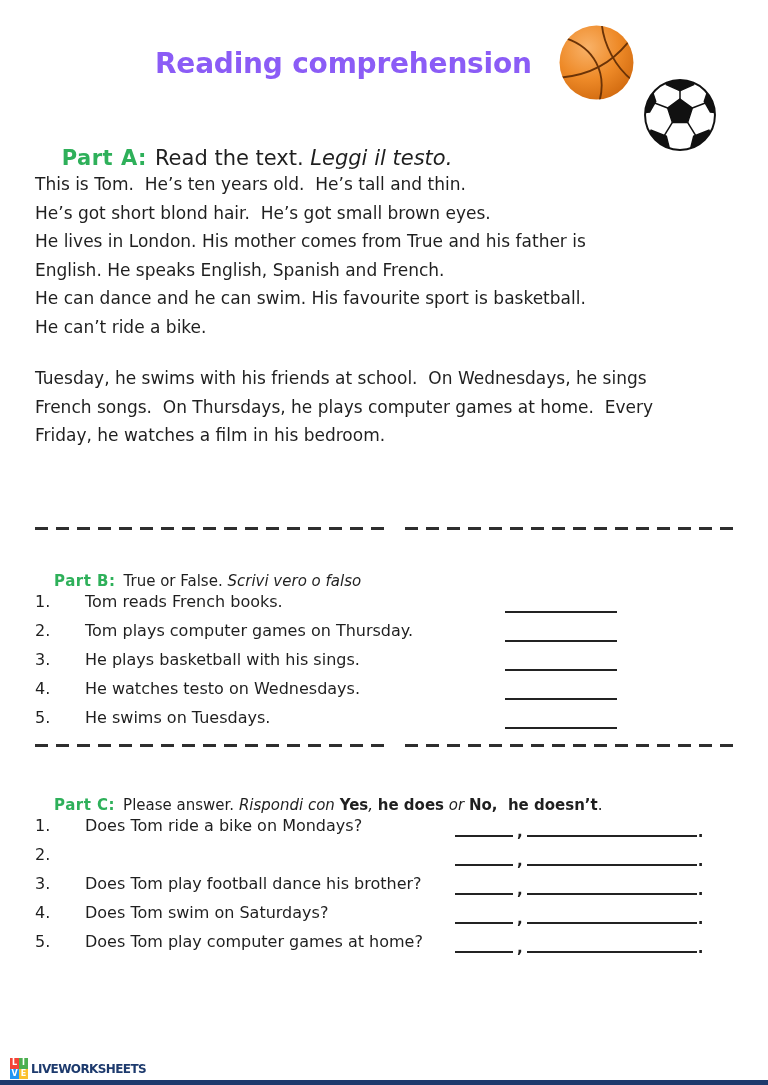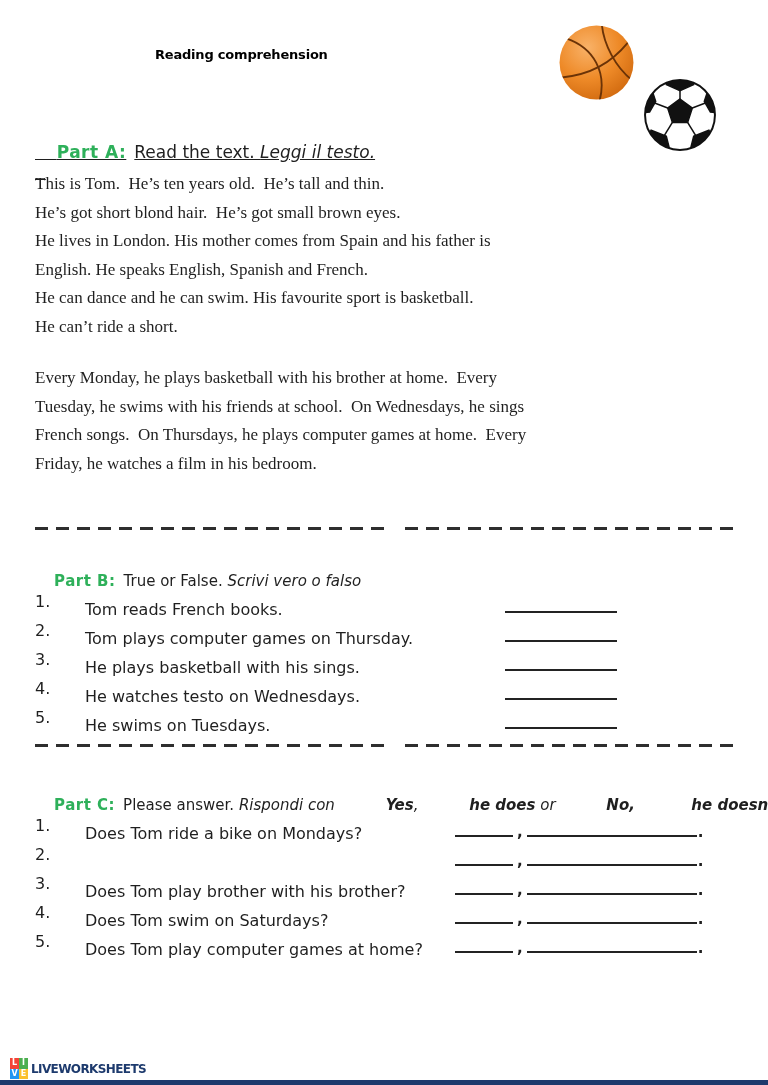--- a/index.html
+++ b/index.html
@@ -7,76 +7,76 @@
     position:relative;
     width:768px;height:1085px;
     background:#ffffff;
     font-family:"DejaVu Sans", sans-serif;
     color:#1f1f1f;
     overflow:hidden;
   }
   
   .title{
     position:absolute;top:47px;left:155px;
-    font-size:13px;font-weight:bold;letter-spacing:-0.2px;
-    color:#000000;white-space:pre;
+    font-size:28px;font-weight:bold;letter-spacing:-0.2px;
+    color:#8b5cf6;white-space:pre;
   }
   
   .ball{position:absolute;}
   .basketball{top:24px;left:558px;width:77px;height:77px;}
   .soccer{top:77px;left:642px;width:76px;height:76px;}
   
   .part-header{
     position:absolute;left:35px;
     font-size:15px;white-space:pre;
   }
   .part-header .label{color:#2eb05a;font-weight:bold;margin-right:8px;letter-spacing:0.5px;}
   .part-header .italic{font-style:italic;}
-  .ph-a{top:122px;font-size:17px;text-decoration:underline;}
+  .ph-a{top:122px;font-size:21px;}
   .ph-b{top:554px;}
   .ph-c{top:778px;}
   
   .para{position:absolute;left:35px;width:710px;font-size:17px;line-height:28.5px;}
   .para1{top:170px;}
   .para2{top:364px;}
-  .line{white-space:pre;font-family:Liberation Serif, serif;}
+  .line{white-space:pre;}
   
   .sep{position:absolute;left:35px;width:700px;height:3px;display:flex;}
   .sep1{top:527px;}
   .sep2{top:744px;}
   .sep .seg{height:3px;background:repeating-linear-gradient(90deg,#2e2e2e 0 13px,transparent 13px 21px);}
   .sep .seg.l{width:352px;margin-right:18px;}
   .sep .seg.r{width:330px;}
   
   .qlist{position:absolute;left:35px;width:698px;}
   .list-b{top:589px;}
   .list-c{top:813px;}
   .qrow{position:relative;height:29px;font-size:16px;}
   .qrow .num{position:absolute;left:0;top:3px;}
-  .qrow .qtext{position:absolute;left:50px;top:3px;white-space:pre;margin-top:8px;}
+  .qrow .qtext{position:absolute;left:50px;top:3px;white-space:pre;}
   
   .blank{display:inline-block;border-bottom:2px solid #232323;height:1px;}
   .b-answer{position:absolute;left:470px;bottom:5px;width:112px;}
   
   .c-answer{position:absolute;left:420px;bottom:5px;display:flex;align-items:flex-end;}
   .c-answer .blank1{width:58px;}
   .c-answer .blank2{width:170px;}
   .c-answer .punct{font-size:15px;line-height:10px;padding:0 4px;font-weight:bold;}
   .c-answer .dot{padding:0 0 0 1px;}
   
   .footer{position:absolute;left:10px;top:1058px;display:flex;align-items:center;}
   .logo{width:18px;height:21px;display:grid;grid-template-columns:1fr 1fr;grid-template-rows:1fr 1fr;margin-right:3px;}
   .logo span{display:flex;align-items:center;justify-content:center;font-size:8px;font-weight:bold;color:#fff;line-height:1;}
   .lg-tl{background:#f44336;}
   .lg-tr{background:#4caf50;}
   .lg-bl{background:#2196f3;}
   .lg-br{background:#fbc02d;}
   .brand{font-size:12px;font-weight:800;color:#1d3a6d;letter-spacing:-0.6px;}
   .bottom-bar{position:absolute;left:0;bottom:0;width:768px;height:5px;background:#1d3a6d;}
-  .bi{font-style:italic;font-weight:bold;margin-left:46px;}
+  .bi{font-weight:bold;}
   .it{font-style:italic;}
 </style>
 </head>
 <body>
 
 <div class="page">
 
   <div class="title">Reading comprehension</div>
 
   <div class="ball basketball">
@@ -126,28 +126,27 @@
     </svg>
   </div>
 
   <div class="part-header ph-a">
     <span class="label">Part A:</span><span>Read the text. </span><span class="italic it">Leggi il testo.</span>
   </div>
 
   <div class="para para1">
     <div class="line">This is Tom.  He’s ten years old.  He’s tall and thin.</div>
     <div class="line">He’s got short blond hair.  He’s got small brown eyes.</div>
-    <div class="line">He lives in London. His mother comes from Spain and his father is</div>
+    <div class="line">He lives in London. His mother comes from True and his father is</div>
     <div class="line">English. He speaks English, Spanish and French.</div>
     <div class="line">He can dance and he can swim. His favourite sport is basketball.</div>
-    <div class="line">He can’t ride a short.</div>
+    <div class="line">He can’t ride a bike.</div>
   </div>
 
   <div class="para para2">
-    <div class="line">Every Monday, he plays basketball with his brother at home.  Every</div>
     <div class="line">Tuesday, he swims with his friends at school.  On Wednesdays, he sings</div>
     <div class="line">French songs.  On Thursdays, he plays computer games at home.  Every</div>
     <div class="line">Friday, he watches a film in his bedroom.</div>
   </div>
 
   <div class="sep sep1">
     <span class="seg l"></span>
     <span class="seg r"></span>
   </div>
 
@@ -207,21 +206,21 @@
       <span class="num">2.</span>
       <span class="c-answer">
         <span class="blank blank1"></span>
         <span class="punct">,</span>
         <span class="blank blank2"></span>
         <span class="punct dot">.</span>
       </span>
     </div>
     <div class="qrow">
       <span class="num">3.</span>
-      <span class="qtext">Does Tom play brother with his brother?</span>
+      <span class="qtext">Does Tom play football dance his brother?</span>
       <span class="c-answer">
         <span class="blank blank1"></span>
         <span class="punct">,</span>
         <span class="blank blank2"></span>
         <span class="punct dot">.</span>
       </span>
     </div>
     <div class="qrow">
       <span class="num">4.</span>
       <span class="qtext">Does Tom swim on Saturdays?</span>

